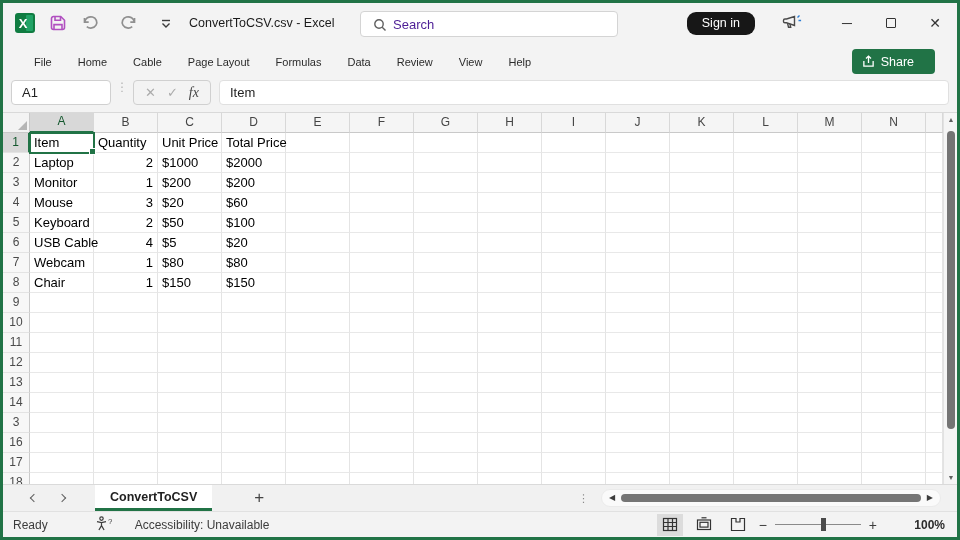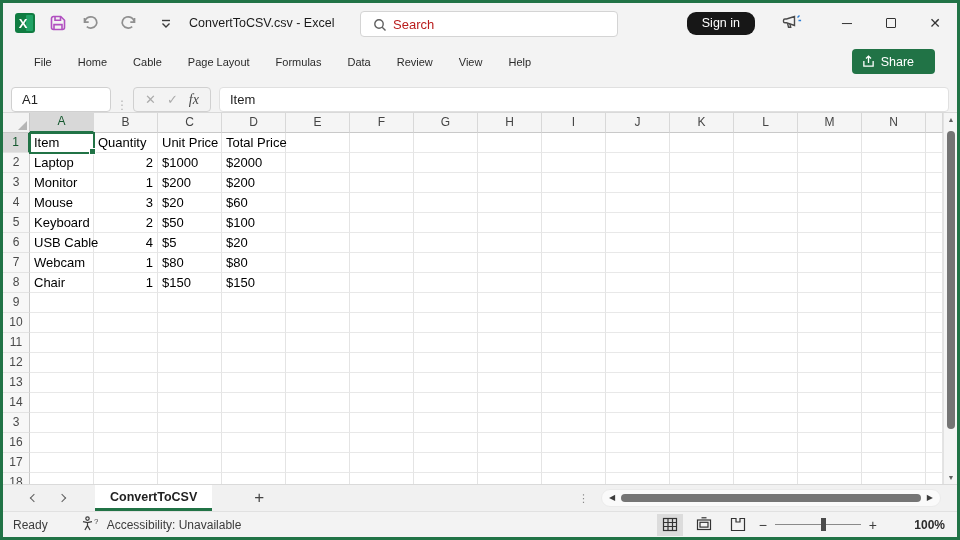--- a/index.html
+++ b/index.html
@@ -6,35 +6,35 @@
   html,body { width:960px; height:540px; overflow:hidden; }
   body { font-family:"Liberation Sans", sans-serif; font-size:13px; color:#222; }
   .window { width:960px; height:540px; border:3px solid #217346; background:#f3f3f3; display:flex; flex-direction:column; }
 
   
   .titlebar { height:40px; flex:0 0 40px; display:flex; align-items:center; position:relative; background:#f3f3f3; }
   .qat { display:flex; align-items:center; gap:14px; margin-left:12px; }
   .qat .icon-btn { display:flex; align-items:center; }
   .undo-wrap { display:flex; align-items:flex-end; gap:2px; color:#9a9a9a; }
   .title-text { margin-left:16px; font-size:12.5px; color:#1b1b1b; white-space:nowrap; }
-  .search-box { position:absolute; left:357px; top:8px; width:258px; height:26px; background:#fff; border:1px solid #d4d4d4; border-radius:4px; display:flex; align-items:center; padding-left:32px; gap:8px; color:#b91c1c; }
+  .search-box { position:absolute; left:357px; top:8px; width:258px; height:26px; background:#fff; border:1px solid #d4d4d4; border-radius:4px; display:flex; align-items:center; padding-left:32px; gap:8px; color:#4c1d95; }
   .search-box .mag { position:absolute; left:12px; top:6px; }
   .tb-right { position:absolute; right:0; top:0; height:40px; display:flex; align-items:center; }
   .signin { background:#171717; color:#fff; font-size:12.5px; height:23px; padding:0 15px; border-radius:9px; display:flex; align-items:center; margin-right:26px; }
   .megaphone { margin-right:22px; }
   .winctl { width:44px; height:40px; display:flex; align-items:center; justify-content:center; color:#333; font-size:14px; }
   .maxbox { width:10px; height:10px; border:1.4px solid #333; border-radius:1px; }
 
   
   .menurow { height:37px; flex:0 0 37px; display:flex; align-items:center; padding-left:18px; position:relative; background:#f3f3f3; }
   .rtab { padding:0 13px; font-size:11px; color:#2b2b2b; height:100%; display:flex; align-items:center; }
   .share-btn { position:absolute; right:22px; top:6px; height:25px; background:#217346; color:#fff; border-radius:4px; display:flex; align-items:center; gap:6px; padding:0 10px; font-size:12.5px; }
 
   
-  .formularow { height:33px; flex:0 0 33px; display:flex; align-items:flex-end; background:#f3f3f3; border-bottom:1px solid #d9d9d9; }
+  .formularow { height:33px; flex:0 0 33px; display:flex; align-items:flex-start; background:#f3f3f3; border-bottom:1px solid #d9d9d9; }
   .namebox { margin-left:8px; width:100px; height:25px; background:#fff; border:1px solid #d0d0d0; border-radius:4px; display:flex; align-items:center; padding:0 8px 0 10px; justify-content:space-between; }
   .vdots { color:#b5b5b5; margin:0 5px; font-size:12px; letter-spacing:0; }
   .fngroup { width:78px; height:25px; border:1px solid #d0d0d0; border-radius:4px; display:flex; align-items:center; justify-content:space-evenly; background:#f3f3f3; }
   .fngroup .gx { color:#ababab; font-size:13px; }
   .fx { font-family:"Liberation Serif", serif; font-style:italic; font-size:14px; color:#474747; }
   .fml { flex:1; height:25px; margin:0 8px; background:#fff; border:1px solid #e0e0e0; border-radius:4px; display:flex; align-items:center; padding:0 10px; justify-content:space-between; }
 
   
   .gridwrap { flex:1; background:#fff; position:relative; overflow:hidden; }
   .gridscroll { position:absolute; left:0; top:0; right:14px; bottom:0; overflow:hidden; }
@@ -67,21 +67,21 @@
   .tabnav { display:flex; gap:22px; margin-left:28px; }
   .sheettab { margin-left:30px; height:100%; background:#fff; padding:0 15px; display:flex; align-items:center; font-size:12.5px; font-weight:700; color:#1f1f1f; border-bottom:3px solid #217346; }
   .newsheet { margin-left:42px; font-size:17px; color:#444; }
   .hscroll-dots { position:absolute; right:368px; color:#8a8a8a; font-size:11px; }
   .hscroll { position:absolute; right:16px; width:340px; height:18px; background:#fafafa; border:1px solid #ebebeb; border-radius:9px; display:flex; align-items:center; padding:0 7px; gap:6px; }
   .hthumb { flex:1; height:8px; background:#757575; border-radius:4px; }
   .sarr { font-size:8px; color:#3c3c3c; line-height:1; }
 
   
   .statusbar { height:26px; flex:0 0 26px; background:#f3f3f3; border-top:1px solid #e1e1e1; display:flex; align-items:center; font-size:12px; color:#3c3c3c; position:relative; }
-  .status-left { display:flex; align-items:center; gap:9px; margin-left:10px; }
+  .status-left { display:flex; align-items:center; gap:23px; margin-left:10px; }
   .ready { margin-right:24px; }
   .status-right { position:absolute; right:12px; display:flex; align-items:center; }
   .viewbtn { width:26px; height:22px; display:flex; align-items:center; justify-content:center; margin-left:8px; }
   .viewbtn.active { background:#dcdcdc; }
   .zoomminus, .zoomplus { font-size:14px; color:#3c3c3c; margin:0 8px; }
   .zoomtrack { width:86px; height:1px; background:#8a8a8a; position:relative; }
   .zoomhandle { position:absolute; left:46px; top:-6px; width:5px; height:13px; background:#4a4a4a; }
   .zoomlabel { margin-left:26px; width:34px; text-align:right; color:#2b2b2b;font-weight:bold; }
 </style>
 </head>

